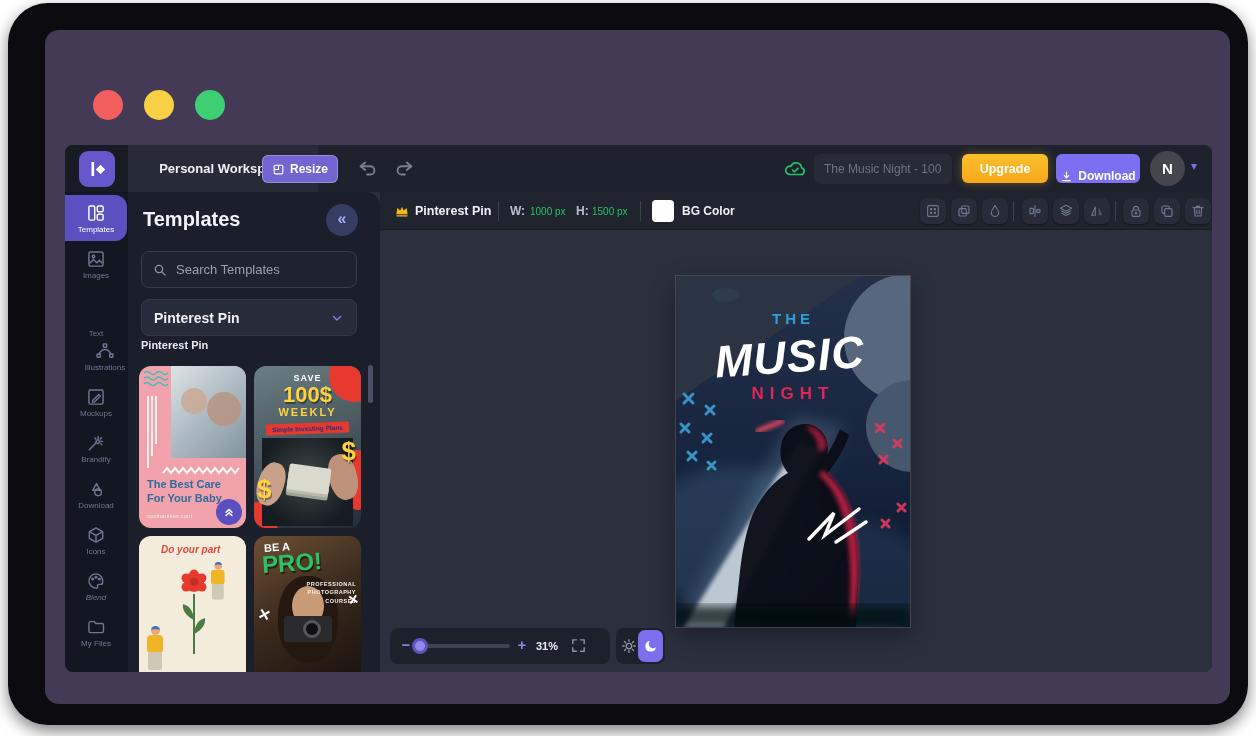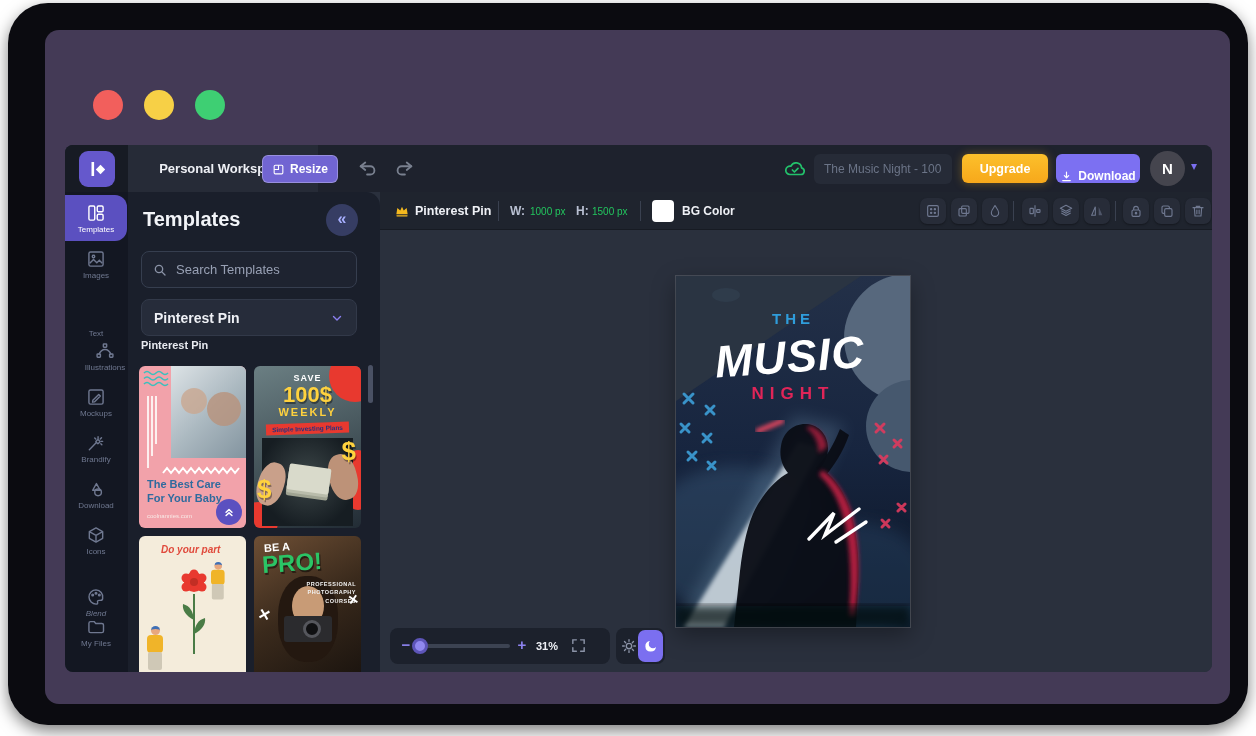--- a/index.html
+++ b/index.html
@@ -63,21 +63,21 @@
                border:1px solid #363e4f; border-radius:8px; display:flex; align-items:center; padding:0 10px; gap:8px; }
   .searchbox input { background:transparent; border:none; outline:none; color:#c6ccda; font-size:13px; width:160px;
                      font-family:"Liberation Sans", sans-serif; }
   .searchbox input::placeholder { color:#98a0b4; }
   .dropdown { position:absolute; left:13px; top:107px; width:216px; height:37px; background:#262c3a;
               border:1px solid #323949; border-radius:8px; display:flex; align-items:center;
               justify-content:space-between; padding:0 12px; color:#eef0f5; font-size:14px; font-weight:bold; }
   .section-lbl { position:absolute; left:13px; top:147px; color:#e8eaf0; font-size:11px; font-weight:bold; }
   .scrollthumb { position:absolute; left:240px; top:173px; width:5px; height:38px; background:#4a5164; border-radius:3px; }
 
-  .tcard { position:absolute; width:107px; height:162px; border-radius:6px; overflow:hidden; }
+  .tcard { position:absolute; width:107px; height:162px; border-radius:12px; overflow:hidden; }
 
   
   .c1 { background:#f2a2aa; }
   .c1-photo { position:absolute; left:32px; top:0; right:0; height:92px;
               background:linear-gradient(135deg,#dde3e6,#a8b6be 55%,#83949f); }
   .c1-photo::before { content:""; position:absolute; left:10px; top:22px; width:26px; height:26px;
               border-radius:50%; background:#caa891; box-shadow:30px 8px 0 4px #b9937c; opacity:.8; }
   .c1-line { position:absolute; width:2px; height:72px; top:30px; background:#fdf0ef; }
   .c1-head { position:absolute; left:8px; top:112px; color:#2f6b9e; font-size:11px; font-weight:bold; line-height:1.25; }
   .c1-url { position:absolute; left:8px; top:147px; color:#f8eae7; font-size:6px; }
@@ -281,21 +281,21 @@
       </svg>
       <span class="lbl">Download</span>
     </div>
     <div class="rail-item" style="top:325px;">
       <svg class="ic" width="20" height="20" viewBox="0 0 24 24" fill="none" stroke="currentColor" stroke-width="1.7" stroke-linejoin="round">
         <path d="M12 3.5 L20 8 v8 L12 20.5 L4 16 V8 Z"></path>
           <path d="M4 8 L12 12.5 L20 8 M12 12.5 V20.5"></path>
       </svg>
       <span class="lbl">Icons</span>
     </div>
-    <div class="rail-item" style="top:387px;font-style:italic;">
+    <div class="rail-item" style="top:371px;font-style:italic;">
       <svg class="ic" width="20" height="20" viewBox="0 0 24 24" fill="none" stroke="currentColor" stroke-width="1.7">
         <path d="M12 3.5 a8.5 8.5 0 1 0 .2 17 c1.6 0 2.2-1.1 1.7-2.2 -.5-1.2 .3-2.3 1.8-2.3 h1.6 c1.7 0 2.7-1 2.7-2.6 A8.5 8.5 0 0 0 12 3.5 Z"></path>
         <circle cx="8" cy="9.5" r="1"></circle>
           <circle cx="12" cy="7.5" r="1"></circle>
           <circle cx="16" cy="9.5" r="1"></circle>
       </svg>
       <span class="lbl">Blend</span>
     </div>
     <div class="rail-item" style="top:417px;">
       <svg class="ic" width="20" height="20" viewBox="0 0 24 24" fill="none" stroke="currentColor" stroke-width="1.7" stroke-linejoin="round">

